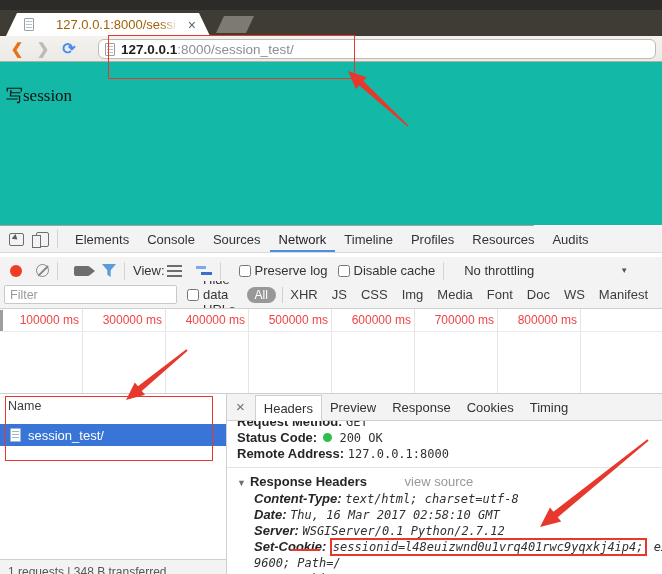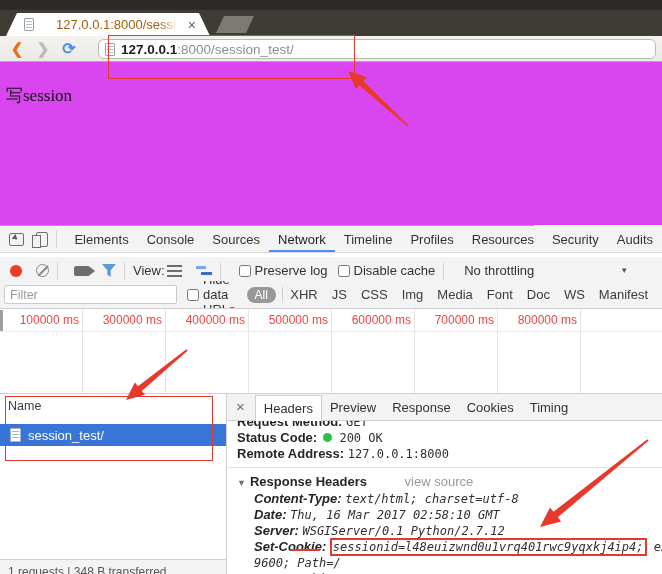--- a/index.html
+++ b/index.html
@@ -30,21 +30,21 @@
     display:flex; align-items:center; }
   .navbtn { width:26px; text-align:center; font-size:15px; font-weight:bold; line-height:1; }
   .nav-back { color:#e8701a; margin-left:4px; }
   .nav-fwd { color:#bdbab4; }
   .nav-reload { color:#4a8df0; font-size:16px; }
   .urlbar { position:absolute; left:98px; top:3px; width:558px; height:20px; background:#fff;
     border:1px solid #bdbab4; border-radius:6px; display:flex; align-items:center; padding:0 6px; }
   .url-host { font-size:13.5px; color:#1f1f1f; font-weight:bold; margin-left:6px; white-space:pre; }
   .url-rest { font-size:13.5px; color:#8a8f94; white-space:pre; }
   
-  .pagearea { position:absolute; left:0; top:62px; width:662px; height:163px; background:#d946ef; }
+  .pagearea { position:absolute; left:0; top:62px; width:662px; height:163px; background:#14b8a6; }
   .pagetext { position:absolute; left:6px; top:22px; font-family:"Liberation Serif", serif; font-size:17px; color:#111; }
   
   .devtools { position:absolute; left:0; top:225px; width:534px; height:349px; background:#fff; border-top:1px solid #a3a3a3; font-size:13px; color:#303030; }
   .dt-tabs { position:absolute; left:0; top:0; width:662px; height:27px; background:#f3f3f3;
     border-bottom:1px solid #dadada; display:flex; align-items:center; }
   .ico-inspect { width:15px; height:13px; border:1.5px solid #6e6e6e; border-radius:2px; margin-left:9px; position:relative; }
   .ico-inspect::after { content:""; position:absolute; left:3px; top:1px; border-left:5px solid #5c5c5c;
     border-top:3px solid transparent; border-bottom:3px solid transparent; transform:rotate(40deg); }
   .ico-device { width:13px; height:15px; border:1.5px solid #6e6e6e; border-radius:2px; margin-left:12px; position:relative; background:#f3f3f3; }
   .ico-device::before { content:""; position:absolute; left:-5px; top:2px; width:7px; height:11px; border:1.5px solid #6e6e6e; background:#f3f3f3; }
@@ -153,21 +153,20 @@
       <span class="ico-inspect"></span>
       <span class="ico-device"></span>
       <span class="dt-sep"></span>
       <span class="dt-tab">Elements</span>
       <span class="dt-tab">Console</span>
       <span class="dt-tab">Sources</span>
       <span class="dt-tab active">Network</span>
       <span class="dt-tab">Timeline</span>
       <span class="dt-tab">Profiles</span>
       <span class="dt-tab">Resources</span>
-      <span class="dt-tab">Security</span>
       <span class="dt-tab">Audits</span>
     </div>
 
     <div class="dt-ctrl">
       <span class="rec-dot"></span>
       <span class="ico-clear"></span>
       <span class="dt-sep"></span>
       <span class="ico-cam"></span>
       <span class="ico-funnel"></span>
       <span class="dt-sep"></span>

